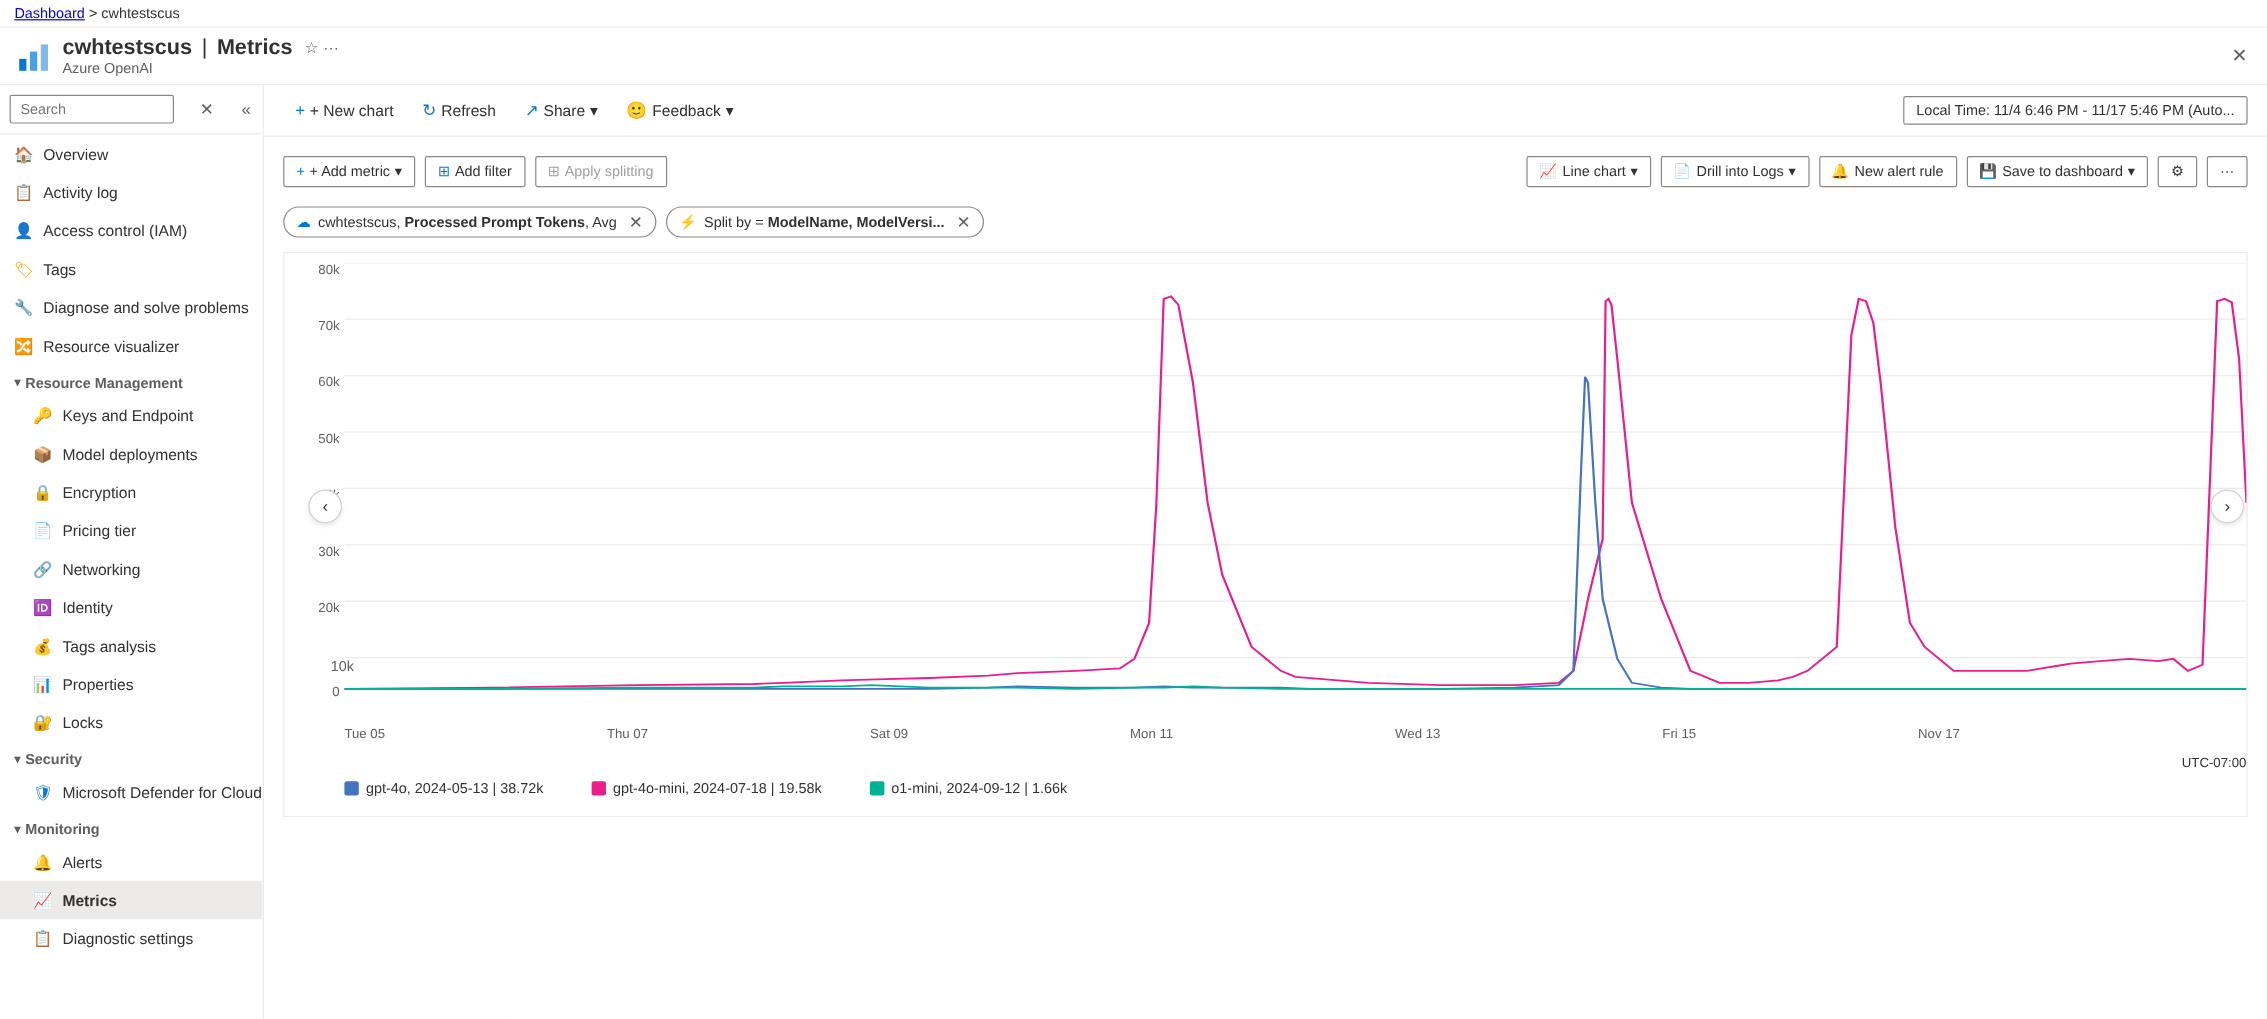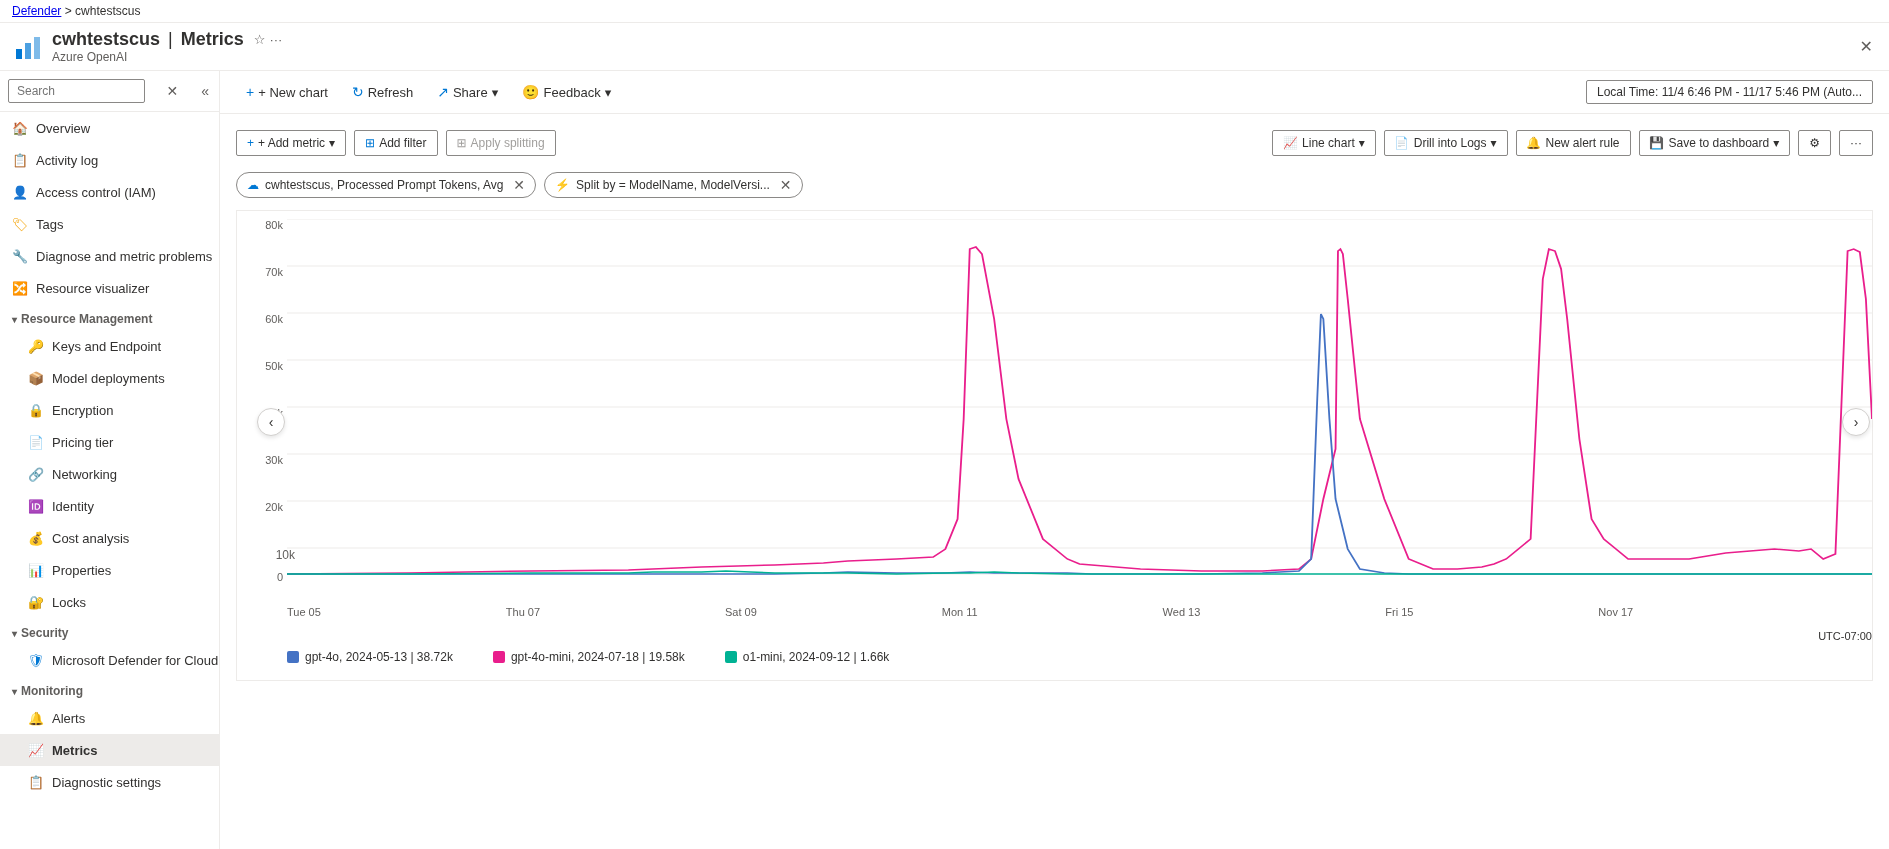--- a/index.html
+++ b/index.html
@@ -55,40 +55,40 @@
     .chart-toolbar-left { display: flex; align-items: center; gap: 8px; }
     .chart-toolbar-right { display: flex; align-items: center; gap: 8px; }
     .chart-btn { display: flex; align-items: center; gap: 4px; padding: 5px 10px; border: 1px solid #8a8886; background: #fff; cursor: pointer; font-size: 12px; color: #323130; border-radius: 2px; }
     .chart-btn.disabled { color: #a19f9d; cursor: default; }
 
     
     .filter-pills { display: flex; gap: 8px; margin-bottom: 12px; flex-wrap: wrap; }
     .filter-pill { display: flex; align-items: center; gap: 6px; padding: 4px 10px; border: 1px solid #8a8886; border-radius: 16px; font-size: 12px; background: #fff; }
     .filter-pill .pill-icon { color: #0078d4; font-size: 12px; }
     .filter-pill .pill-close { cursor: pointer; color: #605e5c; font-size: 14px; margin-left: 4px; }
-    .filter-pill strong { font-weight: 400; margin-top: 32px; }
+    .filter-pill strong { font-weight: 700; margin-top: 32px; }
 
     
     .chart-area { position: relative; border: 1px solid #edebe9; background: #fff; }
 
     
     .chart-legend { display: flex; gap: 40px; padding: 8px 0; font-size: 12px; }
     .legend-item { display: flex; align-items: center; gap: 6px; }
     .legend-dot { width: 12px; height: 12px; border-radius: 2px; }
 
     
     .chart-nav-btn { position: absolute; top: 50%; transform: translateY(-50%); background: #fff; border: 1px solid #d2d0ce; border-radius: 50%; width: 28px; height: 28px; display: flex; align-items: center; justify-content: center; cursor: pointer; font-size: 14px; color: #323130; z-index: 10; box-shadow: 0 2px 4px rgba(0,0,0,0.1); }
     .chart-nav-left { left: -14px; }
     .chart-nav-right { right: -14px; }
   </style>
 </head>
 <body>
 
 <div class="breadcrumb">
-  <a href="#">Defender</a>
+  <a href="#">Dashboard</a>
   <span> &gt; </span>
   <span>cwhtestscus</span>
 </div>
 
 <div class="top-bar">
   <div class="top-bar-left">
     <div class="app-icon">
       <svg viewBox="0 0 28 28" fill="none" xmlns="http://www.w3.org/2000/svg">
         <rect x="2" y="16" width="6" height="10" fill="#0078d4"></rect>
         <rect x="11" y="10" width="6" height="16" fill="#0078d4" opacity="0.7"></rect>
@@ -133,21 +133,21 @@
       <div class="nav-item">
         <span class="nav-icon" style="color:#0078d4;">👤</span>
         <span>Access control (IAM)</span>
       </div>
       <div class="nav-item">
         <span class="nav-icon" style="color:#f4a100;">🏷</span>
         <span>Tags</span>
       </div>
       <div class="nav-item">
         <span class="nav-icon" style="color:#c50f1f;">🔧</span>
-        <span>Diagnose and metric problems</span>
+        <span>Diagnose and solve problems</span>
       </div>
       <div class="nav-item">
         <span class="nav-icon" style="color:#0078d4;">🔀</span>
         <span>Resource visualizer</span>
       </div>
 
       <div class="nav-section-header">
         <span class="chevron">▾</span>
         <span>Resource Management</span>
       </div>
@@ -170,21 +170,21 @@
       <div class="nav-item nav-sub-item">
         <span class="nav-icon" style="color:#0078d4;">🔗</span>
         <span>Networking</span>
       </div>
       <div class="nav-item nav-sub-item">
         <span class="nav-icon" style="color:#0078d4;">🆔</span>
         <span>Identity</span>
       </div>
       <div class="nav-item nav-sub-item">
         <span class="nav-icon" style="color:#7fba00;">💰</span>
-        <span>Cost analysis</span>
+        <span>Tags analysis</span>
       </div>
       <div class="nav-item nav-sub-item">
         <span class="nav-icon" style="color:#0078d4;">📊</span>
         <span>Properties</span>
       </div>
       <div class="nav-item nav-sub-item">
         <span class="nav-icon" style="color:#0078d4;">🔐</span>
         <span>Locks</span>
       </div>
 

